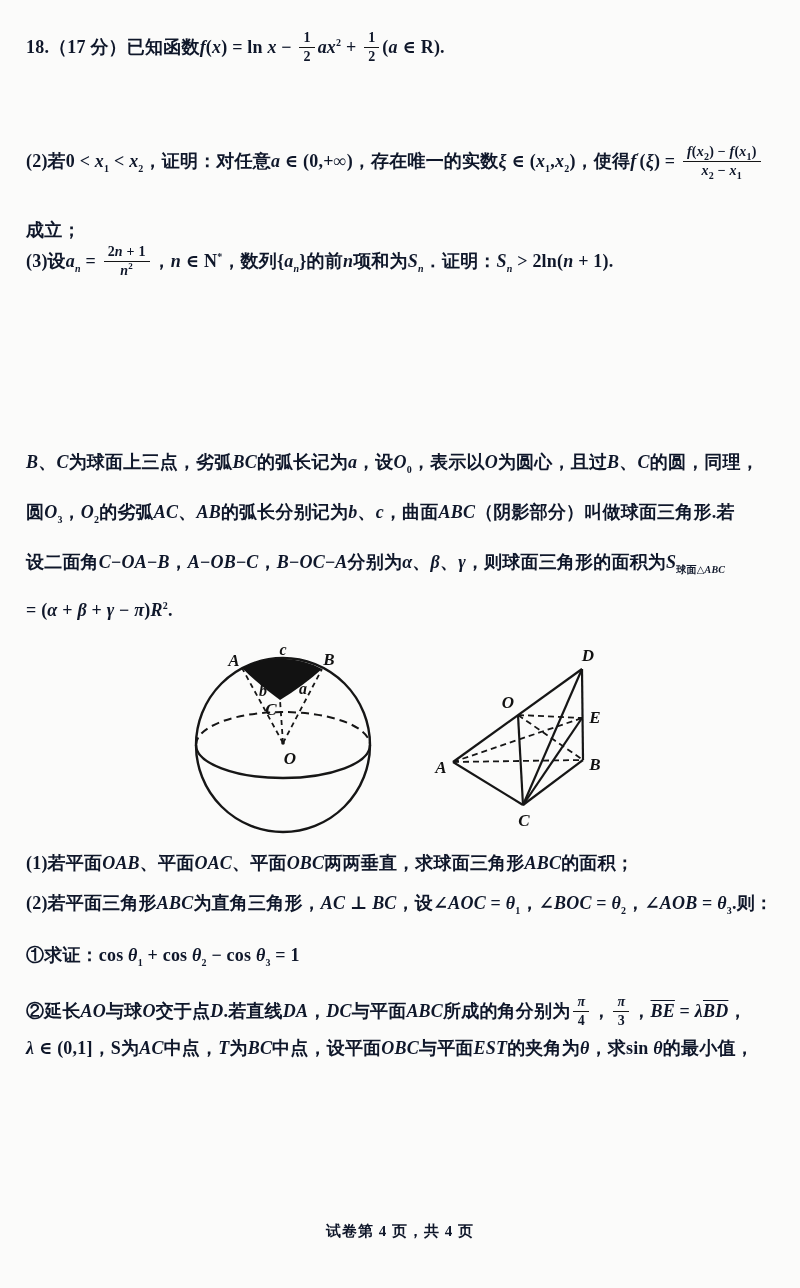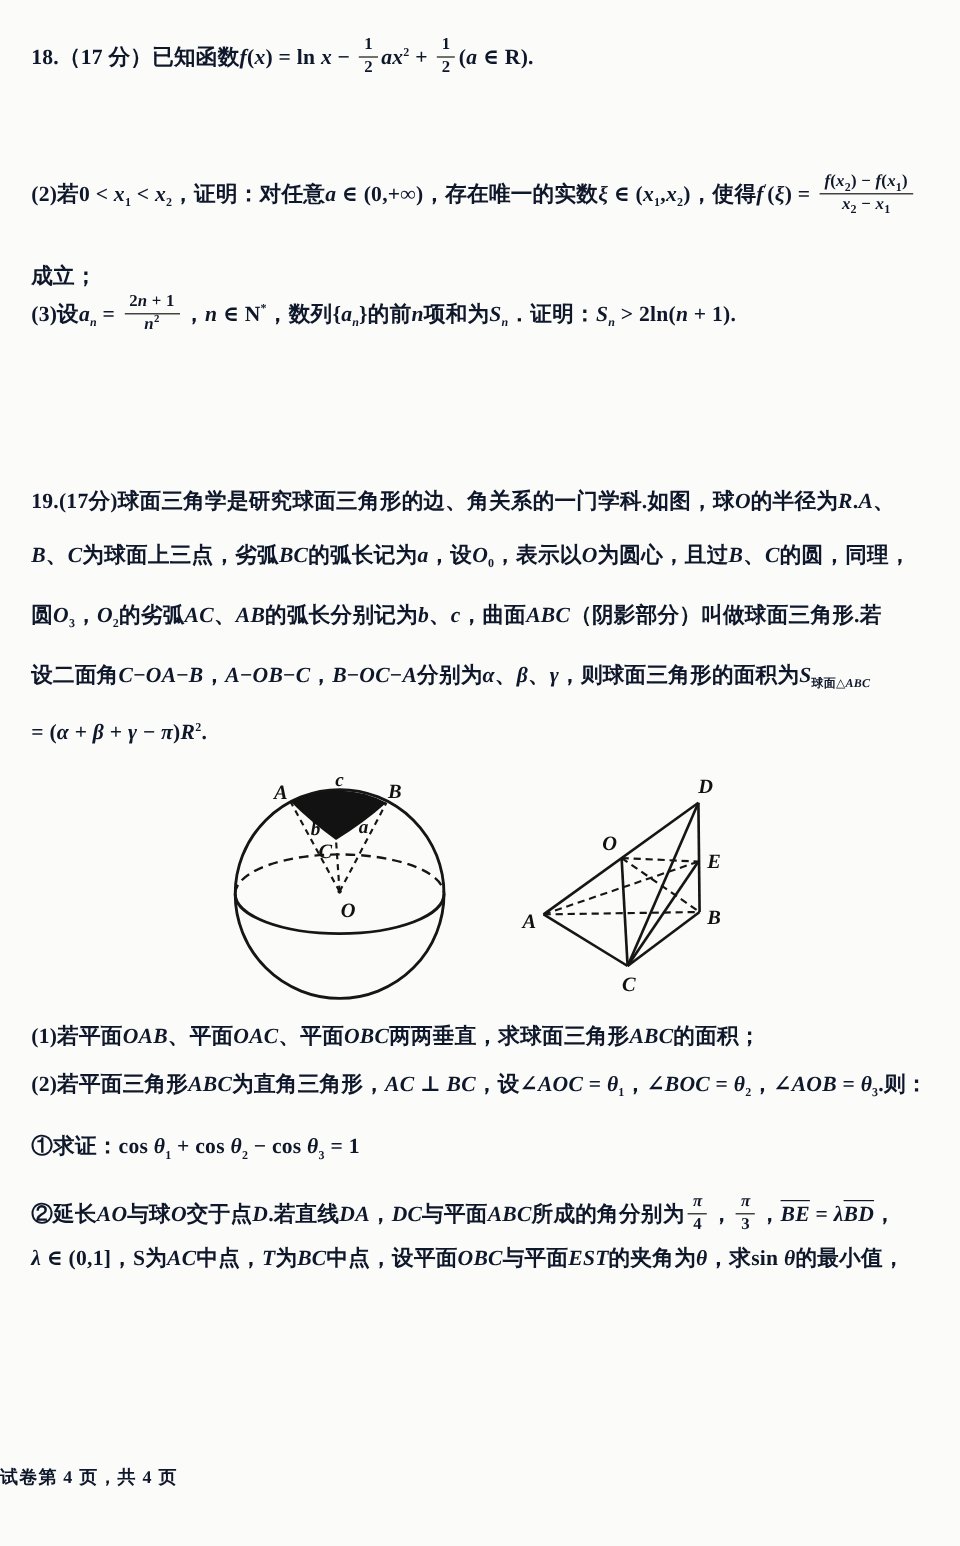--- a/index.html
+++ b/index.html
@@ -35,33 +35,32 @@
   .frac sup{font-size:9px;}
   .mol{text-decoration:overline;}
   .figure{position:absolute;}
   .figure text{
     font-family:"Liberation Serif","DejaVu Serif",serif;
     font-style:italic;font-weight:700;font-size:17px;fill:#111;
   }
   .figure .small-lab{font-size:16px;}
   .footer{
     position:absolute;left:0;width:800px;top:1222px;
-    text-align:left;font-size:15px;letter-spacing:1px;
+    text-align:center;font-size:15px;letter-spacing:1px;
   }
 </style>
 </head>
 <body>
 
 <div class="page">
 
   <div class="line" style="top:32px"><span class="mr mb">18.（17 分）</span><span class="mr">已知函数</span><span class="mi">f</span><span class="mr">(</span><span class="mi">x</span><span class="mr">) = ln </span><span class="mi">x</span><span class="mr"> − </span><span class="frac"><span class="num"><span class="mr">1</span></span><span class="den"><span class="mr">2</span></span></span><span class="mi">ax</span><sup class="msup"><span class="mr">2</span></sup><span class="mr"> + </span><span class="frac"><span class="num"><span class="mr">1</span></span><span class="den"><span class="mr">2</span></span></span><span class="mr">(</span><span class="mi">a</span><span class="mr"> ∈ </span><span class="mr mb">R</span><span class="mr">).</span></div>
   <div class="line" style="top:146px"><span class="mr">(2)若</span><span class="mr">0 &lt; </span><span class="mi">x</span><sub class="msub"><span class="mr">1</span></sub><span class="mr"> &lt; </span><span class="mi">x</span><sub class="msub"><span class="mr">2</span></sub><span class="mr">，证明：对任意</span><span class="mi">a</span><span class="mr"> ∈ (0,+∞)</span><span class="mr">，存在唯一的实数</span><span class="mi">ξ</span><span class="mr"> ∈ (</span><span class="mi">x</span><sub class="msub"><span class="mr">1</span></sub><span class="mr">,</span><span class="mi">x</span><sub class="msub"><span class="mr">2</span></sub><span class="mr">)</span><span class="mr">，使得</span><span class="mi">f</span><sup class="msup"><span class="mr">′</span></sup><span class="mr">(</span><span class="mi">ξ</span><span class="mr">) = </span><span class="frac"><span class="num"><span class="mi">f</span><span class="mr">(</span><span class="mi">x</span><sub class="msub"><span class="mr">2</span></sub><span class="mr">) − </span><span class="mi">f</span><span class="mr">(</span><span class="mi">x</span><sub class="msub"><span class="mr">1</span></sub><span class="mr">)</span></span><span class="den"><span class="mi">x</span><sub class="msub"><span class="mr">2</span></sub><span class="mr"> − </span><span class="mi">x</span><sub class="msub"><span class="mr">1</span></sub></span></span></div>
   <div class="line" style="top:218px"><span class="mr">成立；</span></div>
   <div class="line" style="top:246px"><span class="mr">(3)设</span><span class="mi">a</span><sub class="msub"><span class="mi">n</span></sub><span class="mr"> = </span><span class="frac"><span class="num"><span class="mr">2</span><span class="mi">n</span><span class="mr"> + 1</span></span><span class="den"><span class="mi">n</span><sup class="msup"><span class="mr">2</span></sup></span></span><span class="mr">，</span><span class="mi">n</span><span class="mr"> ∈ </span><span class="mr mb">N</span><sup class="msup"><span class="mr">*</span></sup><span class="mr">，数列</span><span class="mr">{</span><span class="mi">a</span><sub class="msub"><span class="mi">n</span></sub><span class="mr">}</span><span class="mr">的前</span><span class="mi">n</span><span class="mr">项和为</span><span class="mi">S</span><sub class="msub"><span class="mi">n</span></sub><span class="mr">．证明：</span><span class="mi">S</span><sub class="msub"><span class="mi">n</span></sub><span class="mr"> &gt; 2ln(</span><span class="mi">n</span><span class="mr"> + 1).</span></div>
-  <div class="line" style="top:405px"><span class="mr mb">19.(17分)</span><span class="mr">球面三角学是研究球面三角形的边、角关系的一门学科.如图，球</span><span class="mi">O</span><span class="mr">的半径为</span><span class="mi">R</span><span class="mr">.</span><span class="mi">A</span><span class="mr">、</span></div>
   <div class="line" style="top:450px"><span class="mi">B</span><span class="mr">、</span><span class="mi">C</span><span class="mr">为球面上三点，劣弧</span><span class="mi">BC</span><span class="mr">的弧长记为</span><span class="mi">a</span><span class="mr">，设</span><span class="mi">O</span><sub class="msub"><span class="mr">0</span></sub><span class="mr">，表示以</span><span class="mi">O</span><span class="mr">为圆心，且过</span><span class="mi">B</span><span class="mr">、</span><span class="mi">C</span><span class="mr">的圆，同理，</span></div>
   <div class="line" style="top:500px"><span class="mr">圆</span><span class="mi">O</span><sub class="msub"><span class="mr">3</span></sub><span class="mr">，</span><span class="mi">O</span><sub class="msub"><span class="mr">2</span></sub><span class="mr">的劣弧</span><span class="mi">AC</span><span class="mr">、</span><span class="mi">AB</span><span class="mr">的弧长分别记为</span><span class="mi">b</span><span class="mr">、</span><span class="mi">c</span><span class="mr">，曲面</span><span class="mi">ABC</span><span class="mr">（阴影部分）叫做球面三角形.若</span></div>
   <div class="line" style="top:550px"><span class="mr">设二面角</span><span class="mi">C</span><span class="mr">−</span><span class="mi">OA</span><span class="mr">−</span><span class="mi">B</span><span class="mr">，</span><span class="mi">A</span><span class="mr">−</span><span class="mi">OB</span><span class="mr">−</span><span class="mi">C</span><span class="mr">，</span><span class="mi">B</span><span class="mr">−</span><span class="mi">OC</span><span class="mr">−</span><span class="mi">A</span><span class="mr">分别为</span><span class="mi">α</span><span class="mr">、</span><span class="mi">β</span><span class="mr">、</span><span class="mi">γ</span><span class="mr">，则球面三角形的面积为</span><span class="mi">S</span><sub class="msub"><span class="mr">球面△</span><span class="mi">ABC</span></sub></div>
   <div class="line" style="top:598px"><span class="mr">= (</span><span class="mi">α</span><span class="mr"> + </span><span class="mi">β</span><span class="mr"> + </span><span class="mi">γ</span><span class="mr"> − </span><span class="mi">π</span><span class="mr">)</span><span class="mi">R</span><sup class="msup"><span class="mr">2</span></sup><span class="mr">.</span></div>
   <div class="line" style="top:851px"><span class="mr">(1)若平面</span><span class="mi">OAB</span><span class="mr">、平面</span><span class="mi">OAC</span><span class="mr">、平面</span><span class="mi">OBC</span><span class="mr">两两垂直，求球面三角形</span><span class="mi">ABC</span><span class="mr">的面积；</span></div>
   <div class="line" style="top:891px"><span class="mr">(2)若平面三角形</span><span class="mi">ABC</span><span class="mr">为直角三角形，</span><span class="mi">AC</span><span class="mr"> ⊥ </span><span class="mi">BC</span><span class="mr">，设</span><span class="mr">∠</span><span class="mi">AOC</span><span class="mr"> = </span><span class="mi">θ</span><sub class="msub"><span class="mr">1</span></sub><span class="mr">，</span><span class="mr">∠</span><span class="mi">BOC</span><span class="mr"> = </span><span class="mi">θ</span><sub class="msub"><span class="mr">2</span></sub><span class="mr">，</span><span class="mr">∠</span><span class="mi">AOB</span><span class="mr"> = </span><span class="mi">θ</span><sub class="msub"><span class="mr">3</span></sub><span class="mr">.</span><span class="mr">则：</span></div>
   <div class="line" style="top:943px"><span class="mr">①求证：</span><span class="mr">cos </span><span class="mi">θ</span><sub class="msub"><span class="mr">1</span></sub><span class="mr"> + cos </span><span class="mi">θ</span><sub class="msub"><span class="mr">2</span></sub><span class="mr"> − cos </span><span class="mi">θ</span><sub class="msub"><span class="mr">3</span></sub><span class="mr"> = 1</span></div>
   <div class="line" style="top:996px"><span class="mr">②延长</span><span class="mi">AO</span><span class="mr">与球</span><span class="mi">O</span><span class="mr">交于点</span><span class="mi">D</span><span class="mr">.</span><span class="mr">若直线</span><span class="mi">DA</span><span class="mr">，</span><span class="mi">DC</span><span class="mr">与平面</span><span class="mi">ABC</span><span class="mr">所成的角分别为</span><span class="frac"><span class="num"><span class="mi">π</span></span><span class="den"><span class="mr">4</span></span></span><span class="mr">，</span><span class="frac"><span class="num"><span class="mi">π</span></span><span class="den"><span class="mr">3</span></span></span><span class="mr">，</span><span class="mol"><span class="mi">BE</span></span><span class="mr"> = </span><span class="mi">λ</span><span class="mol"><span class="mi">BD</span></span><span class="mr">，</span></div>
   <div class="line" style="top:1036px"><span class="mi">λ</span><span class="mr"> ∈ (0,1]</span><span class="mr">，</span><span class="mr">S</span><span class="mr">为</span><span class="mi">AC</span><span class="mr">中点，</span><span class="mi">T</span><span class="mr">为</span><span class="mi">BC</span><span class="mr">中点，设平面</span><span class="mi">OBC</span><span class="mr">与平面</span><span class="mi">EST</span><span class="mr">的夹角为</span><span class="mi">θ</span><span class="mr">，求</span><span class="mr">sin </span><span class="mi">θ</span><span class="mr">的最小值，</span></div>
 

